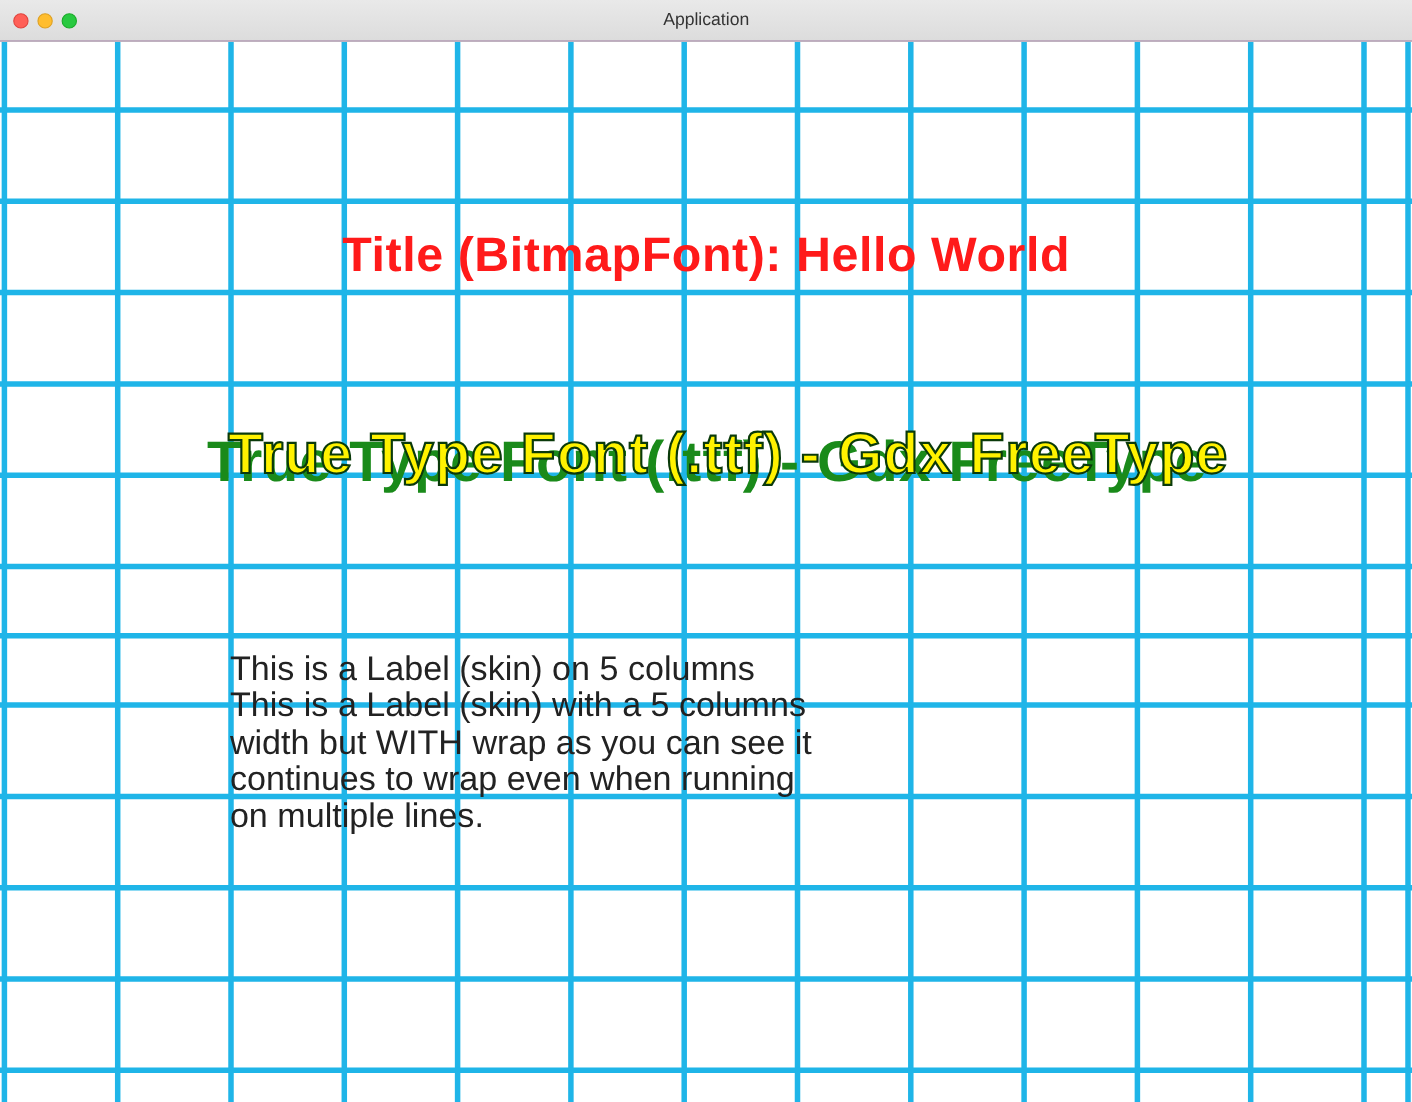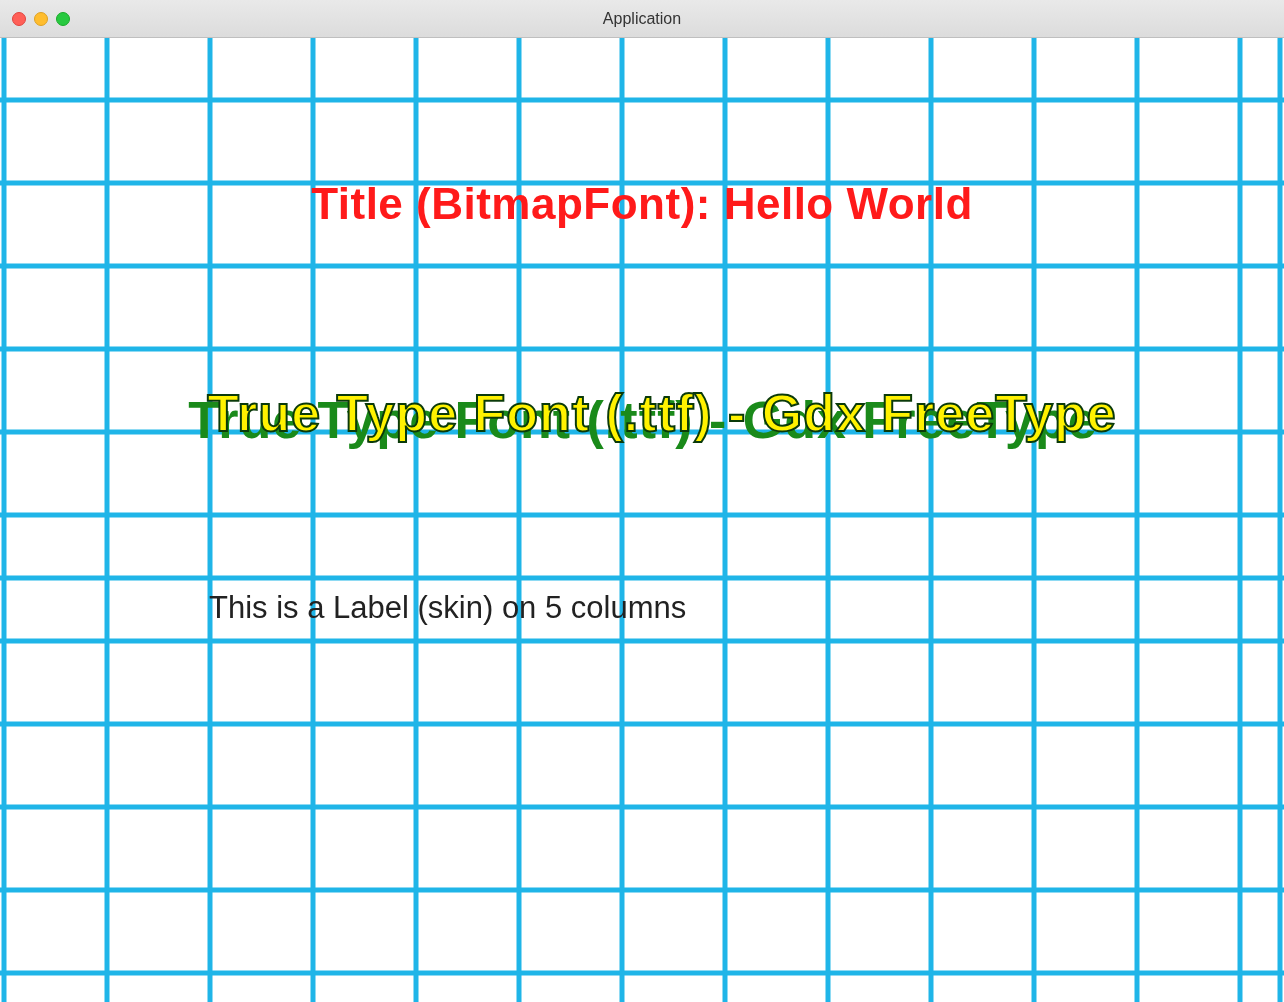--- a/index.html
+++ b/index.html
@@ -69,21 +69,21 @@
       stroke-width: 5;
     }
     .canvas {
       position: absolute;
       inset: 0;
     }
     .title-text {
       position: absolute;
       left: 0;
       right: 0;
-      top: 141px;
+      top: 169px;
       text-align: center;
       font-size: 44px;
       font-weight: 700;
       color: #ff1a1a;
       letter-spacing: 0.5px;
     }
     .ttf-text {
       position: absolute;
       left: 0;
       right: 0;
@@ -174,16 +174,17 @@
     <div class="canvas">
       <div class="title-text">Title (BitmapFont): Hello World</div>
 
       <div class="ttf-text">
         <div class="ttf-shadow">True Type Font (.ttf) - Gdx FreeType</div>
         <div class="ttf-fg">True Type Font (.ttf) - Gdx FreeType</div>
       </div>
 
       <div class="label-block">
         <div class="label-line1">This is a Label (skin) on  5 columns</div>
+        <div class="label-wrap">This is a Label (skin) with a 5 columns width but WITH wrap as you can see it continues to wrap even when running on multiple lines.</div>
       </div>
     </div>
   </div>
 </div>
 
 </body></html>

